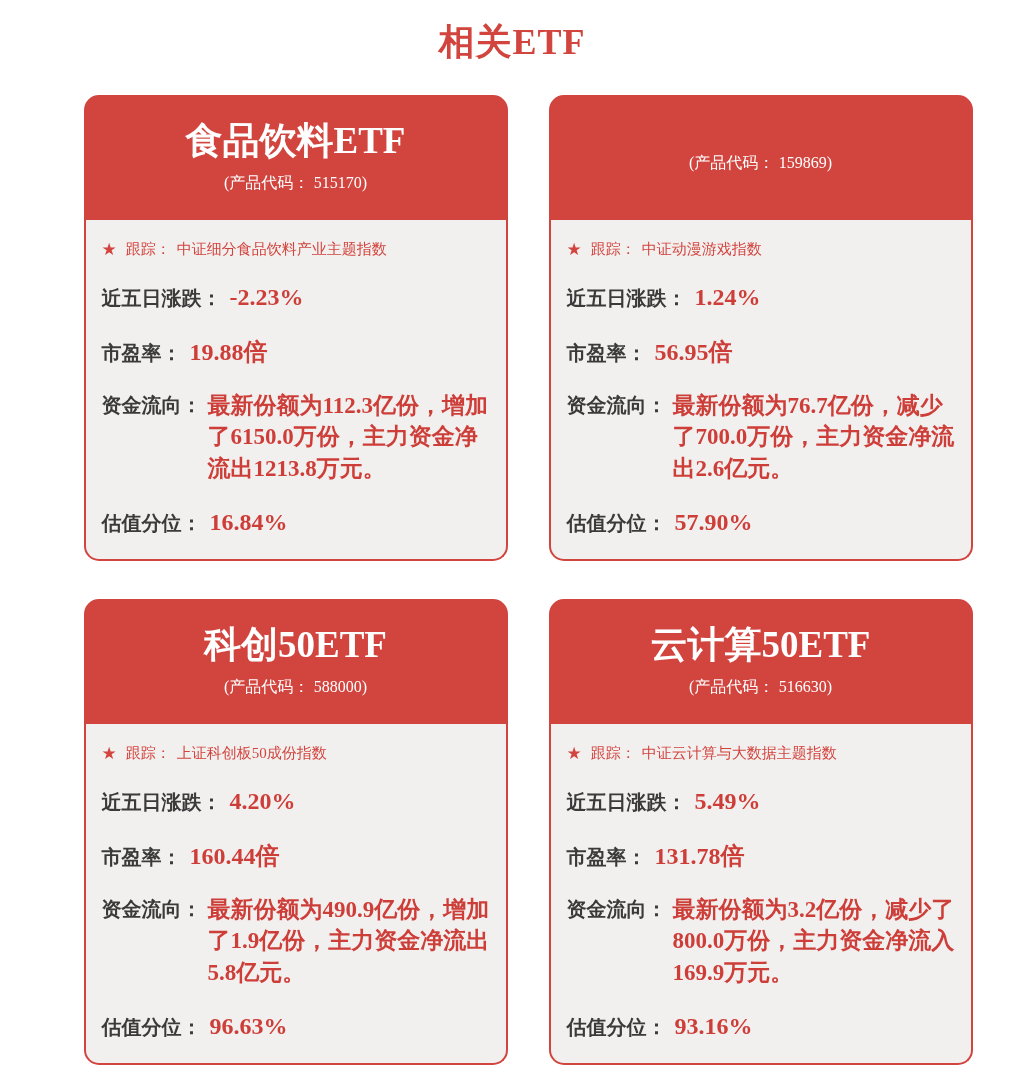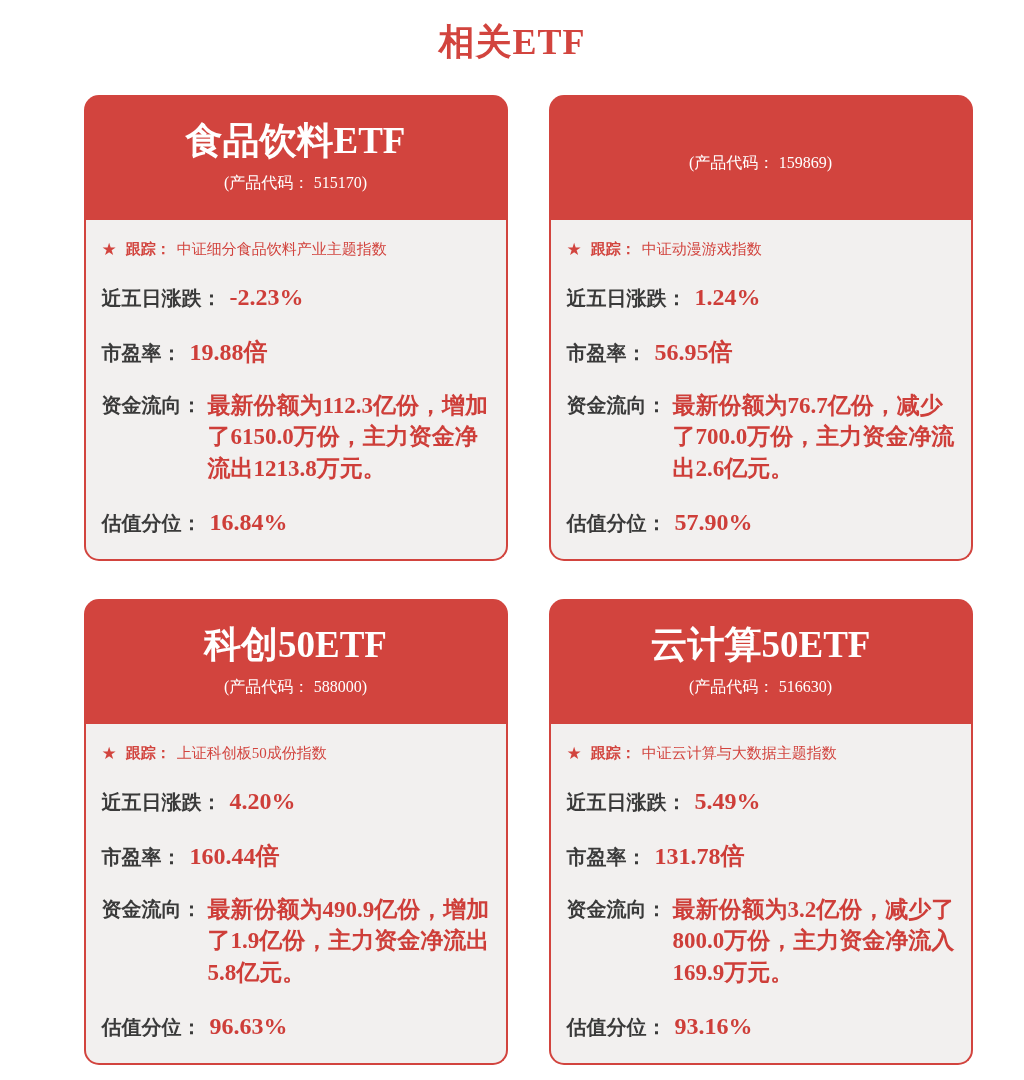--- a/index.html
+++ b/index.html
@@ -72,21 +72,21 @@
     font-size:15px;
     display:flex;
     align-items:center;
     margin-bottom:4px;
   }
   .star-icon{
     font-size:17px;
     margin-right:9px;
     line-height:1;
   }
-  .tracking-label{margin-right:6px;font-weight:bold;}
+  .tracking-label{margin-right:6px;}
   .kv-row{
     display:flex;
     align-items:baseline;
     margin-top:24px;
   }
   .kv-label{
     color:var(--label-dark);
     font-size:20px;
     font-weight:bold;
     flex-shrink:0;

